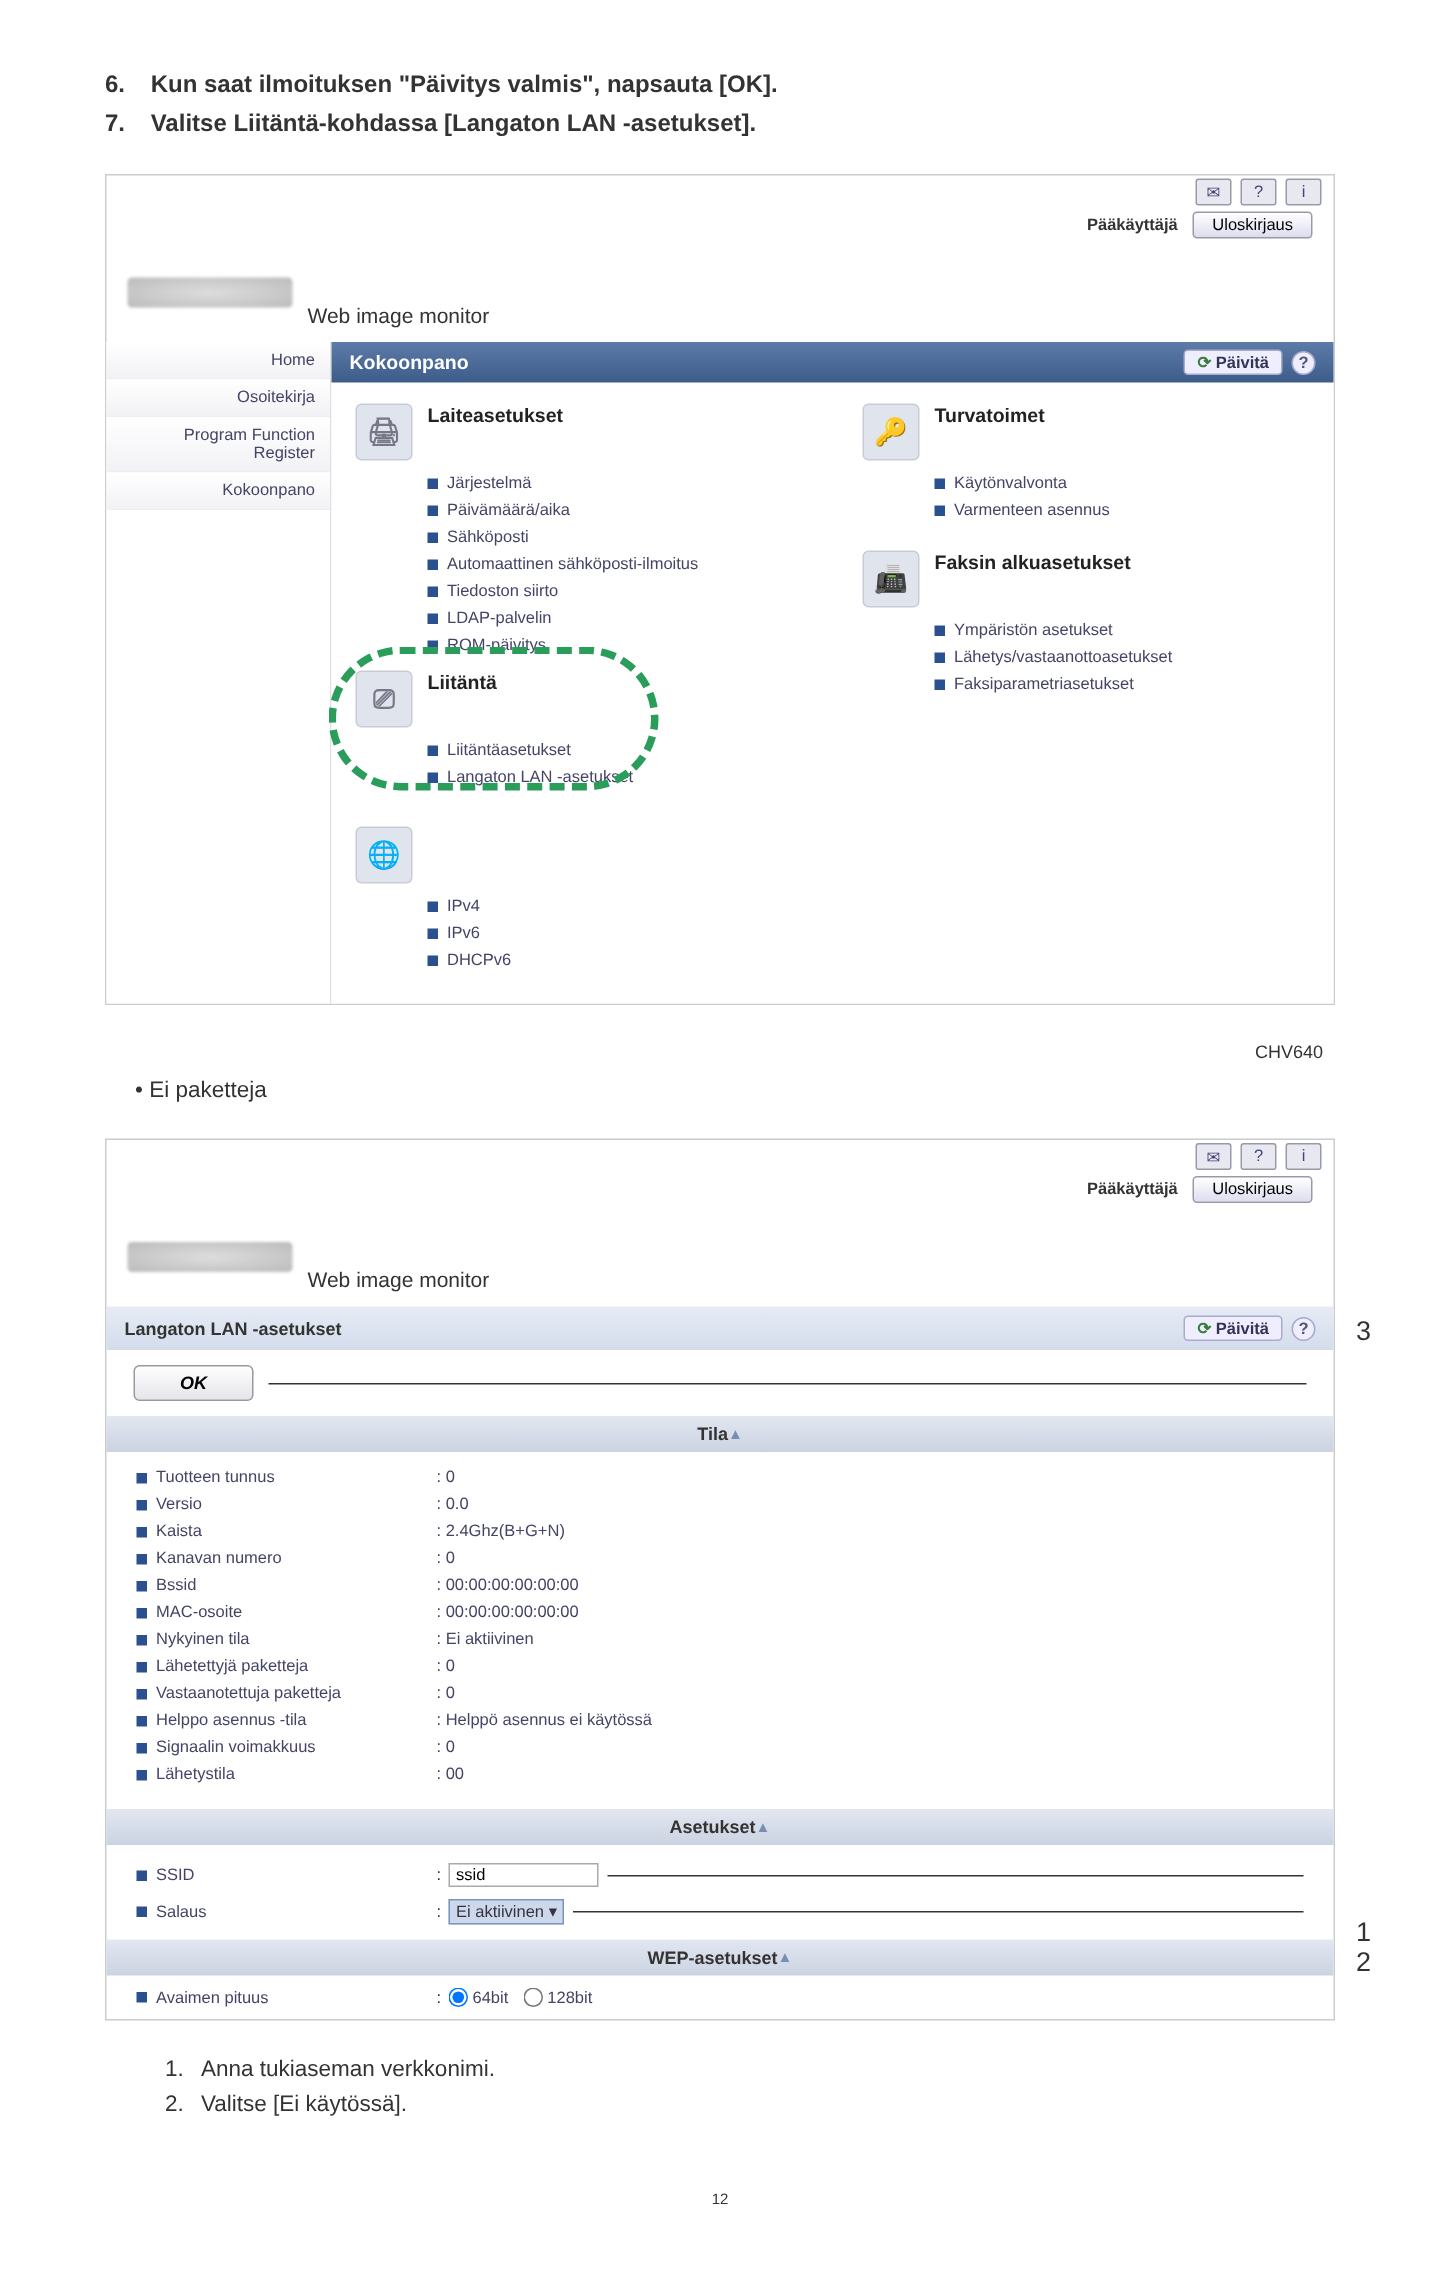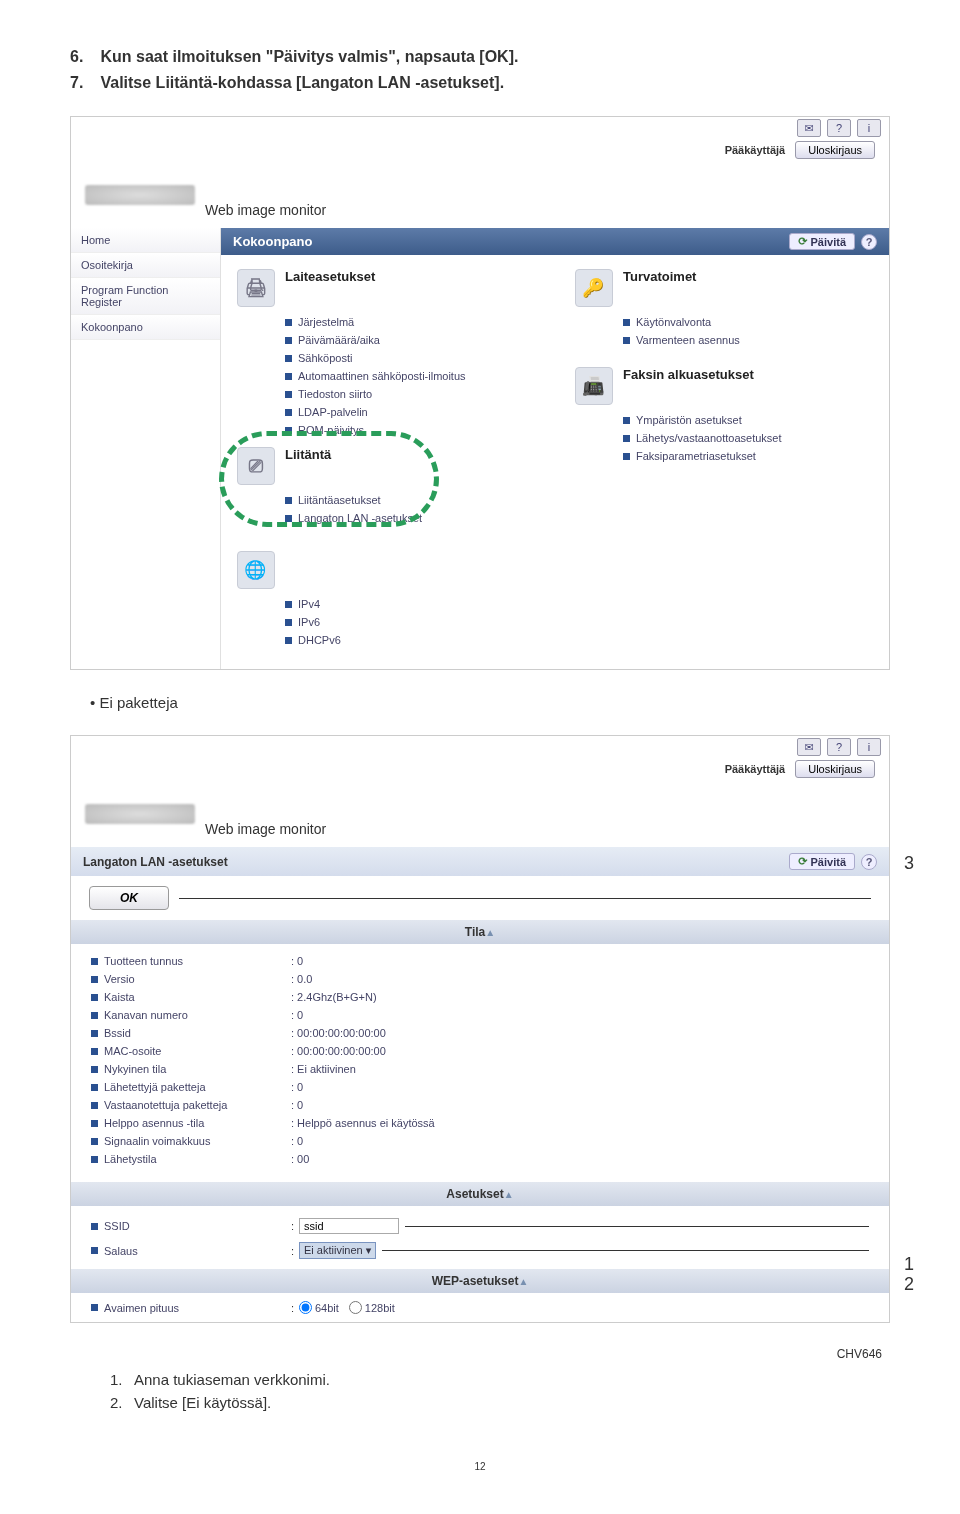--- a/index.html
+++ b/index.html
@@ -15,21 +15,21 @@
   .paakayt-row .label { font-weight:bold; color:#333; }
   .title-row { display:flex; align-items:center; gap:10px; padding:10px 14px; }
   .logo-blur { width:110px; height:20px; background:radial-gradient(#ddd,#bbb); filter:blur(1px); border-radius:3px; }
   .title-text { font-size:14px; color:#333;margin-top:31px; }
   .panel-header { background:linear-gradient(#5d7ba8,#3d5c8a); color:#fff; padding:5px 12px; font-size:13px; font-weight:bold; display:flex; justify-content:space-between; align-items:center; }
   .panel-header-right { display:flex; gap:6px; align-items:center; }
   .refresh-btn { background:#eef; border:1px solid #aac; border-radius:3px; padding:1px 8px; font-size:11px; color:#335; display:flex; align-items:center; gap:3px; }
   .help-btn-p { width:16px; height:16px; border-radius:50%; background:#eef; border:1px solid #aac; text-align:center; font-size:11px; line-height:14px; color:#557; }
   .main-cols { display:flex; }
   .sidebar { width:150px; background:#fff; border-right:1px solid #e0e0e0; }
-  .side-item { padding:6px 10px; border-bottom:1px solid #eee; font-size:11px; color:#446; background:linear-gradient(#fff,#f2f2f6); cursor:pointer; }
+  .side-item { padding:6px 10px; border-bottom:1px solid #eee; font-size:11px; color:#446; background:linear-gradient(#fff,#f2f2f6); cursor:pointer;text-align:right; }
   .content { flex:1; padding:10px 16px 20px; background:#fff; }
   .row2col { display:flex; gap:40px; }
   .col { flex:1; }
   .section-head { font-size:13px; font-weight:bold; color:#222; margin:4px 0 6px; display:flex; gap:10px; align-items:flex-start; }
   .section-icon { width:38px; height:38px; background:#e0e4ec; border:1px solid #c8ccd6; border-radius:4px; display:flex; align-items:center; justify-content:center; font-size:18px; color:#778; flex-shrink:0; }
   .item-list { margin-left:48px; }
   .li { font-size:11px; color:#446; padding:3px 0; display:flex; align-items:center; gap:6px; }
   .bullet { width:7px; height:7px; background:#2a5090; display:inline-block; }
   
   .highlight-wrap { position:relative; margin-top:8px; }
@@ -216,20 +216,21 @@
                     <span class="bullet"></span>
                     <span>Faksiparametriasetukset</span>
                   </div>
             </div>
           </div>
         </div>
         </div>
       </div>
     </div>
   </div>
+  <div class="img-code">CHV640</div>
 
   <div class="bullet-line">• <span>Ei paketteja</span></div>
 
   <div class="two-shot-wrap">
   <div class="screenshot">
     <div class="topbar">
       <div class="topicon">✉</div>
       <div class="topicon">?</div>
       <div class="topicon">i</div>
     </div>
@@ -404,19 +405,18 @@
               </label>
           <label class="radio-span">
                 <input type="radio" style=""> 
                 <span>128bit</span>
               </label>
         </div>
       </div>
     </div>
   </div>
   </div>
-  <div class="img-code">CHV646</div>
 
   <div class="sub-instr"><span class="num">1.</span><span>Anna tukiaseman verkkonimi.</span></div>
   <div class="sub-instr"><span class="num">2.</span><span>Valitse [Ei käytössä].</span></div>
 
   <div class="page-num">12</div>
 </div>
 
 </body></html>

